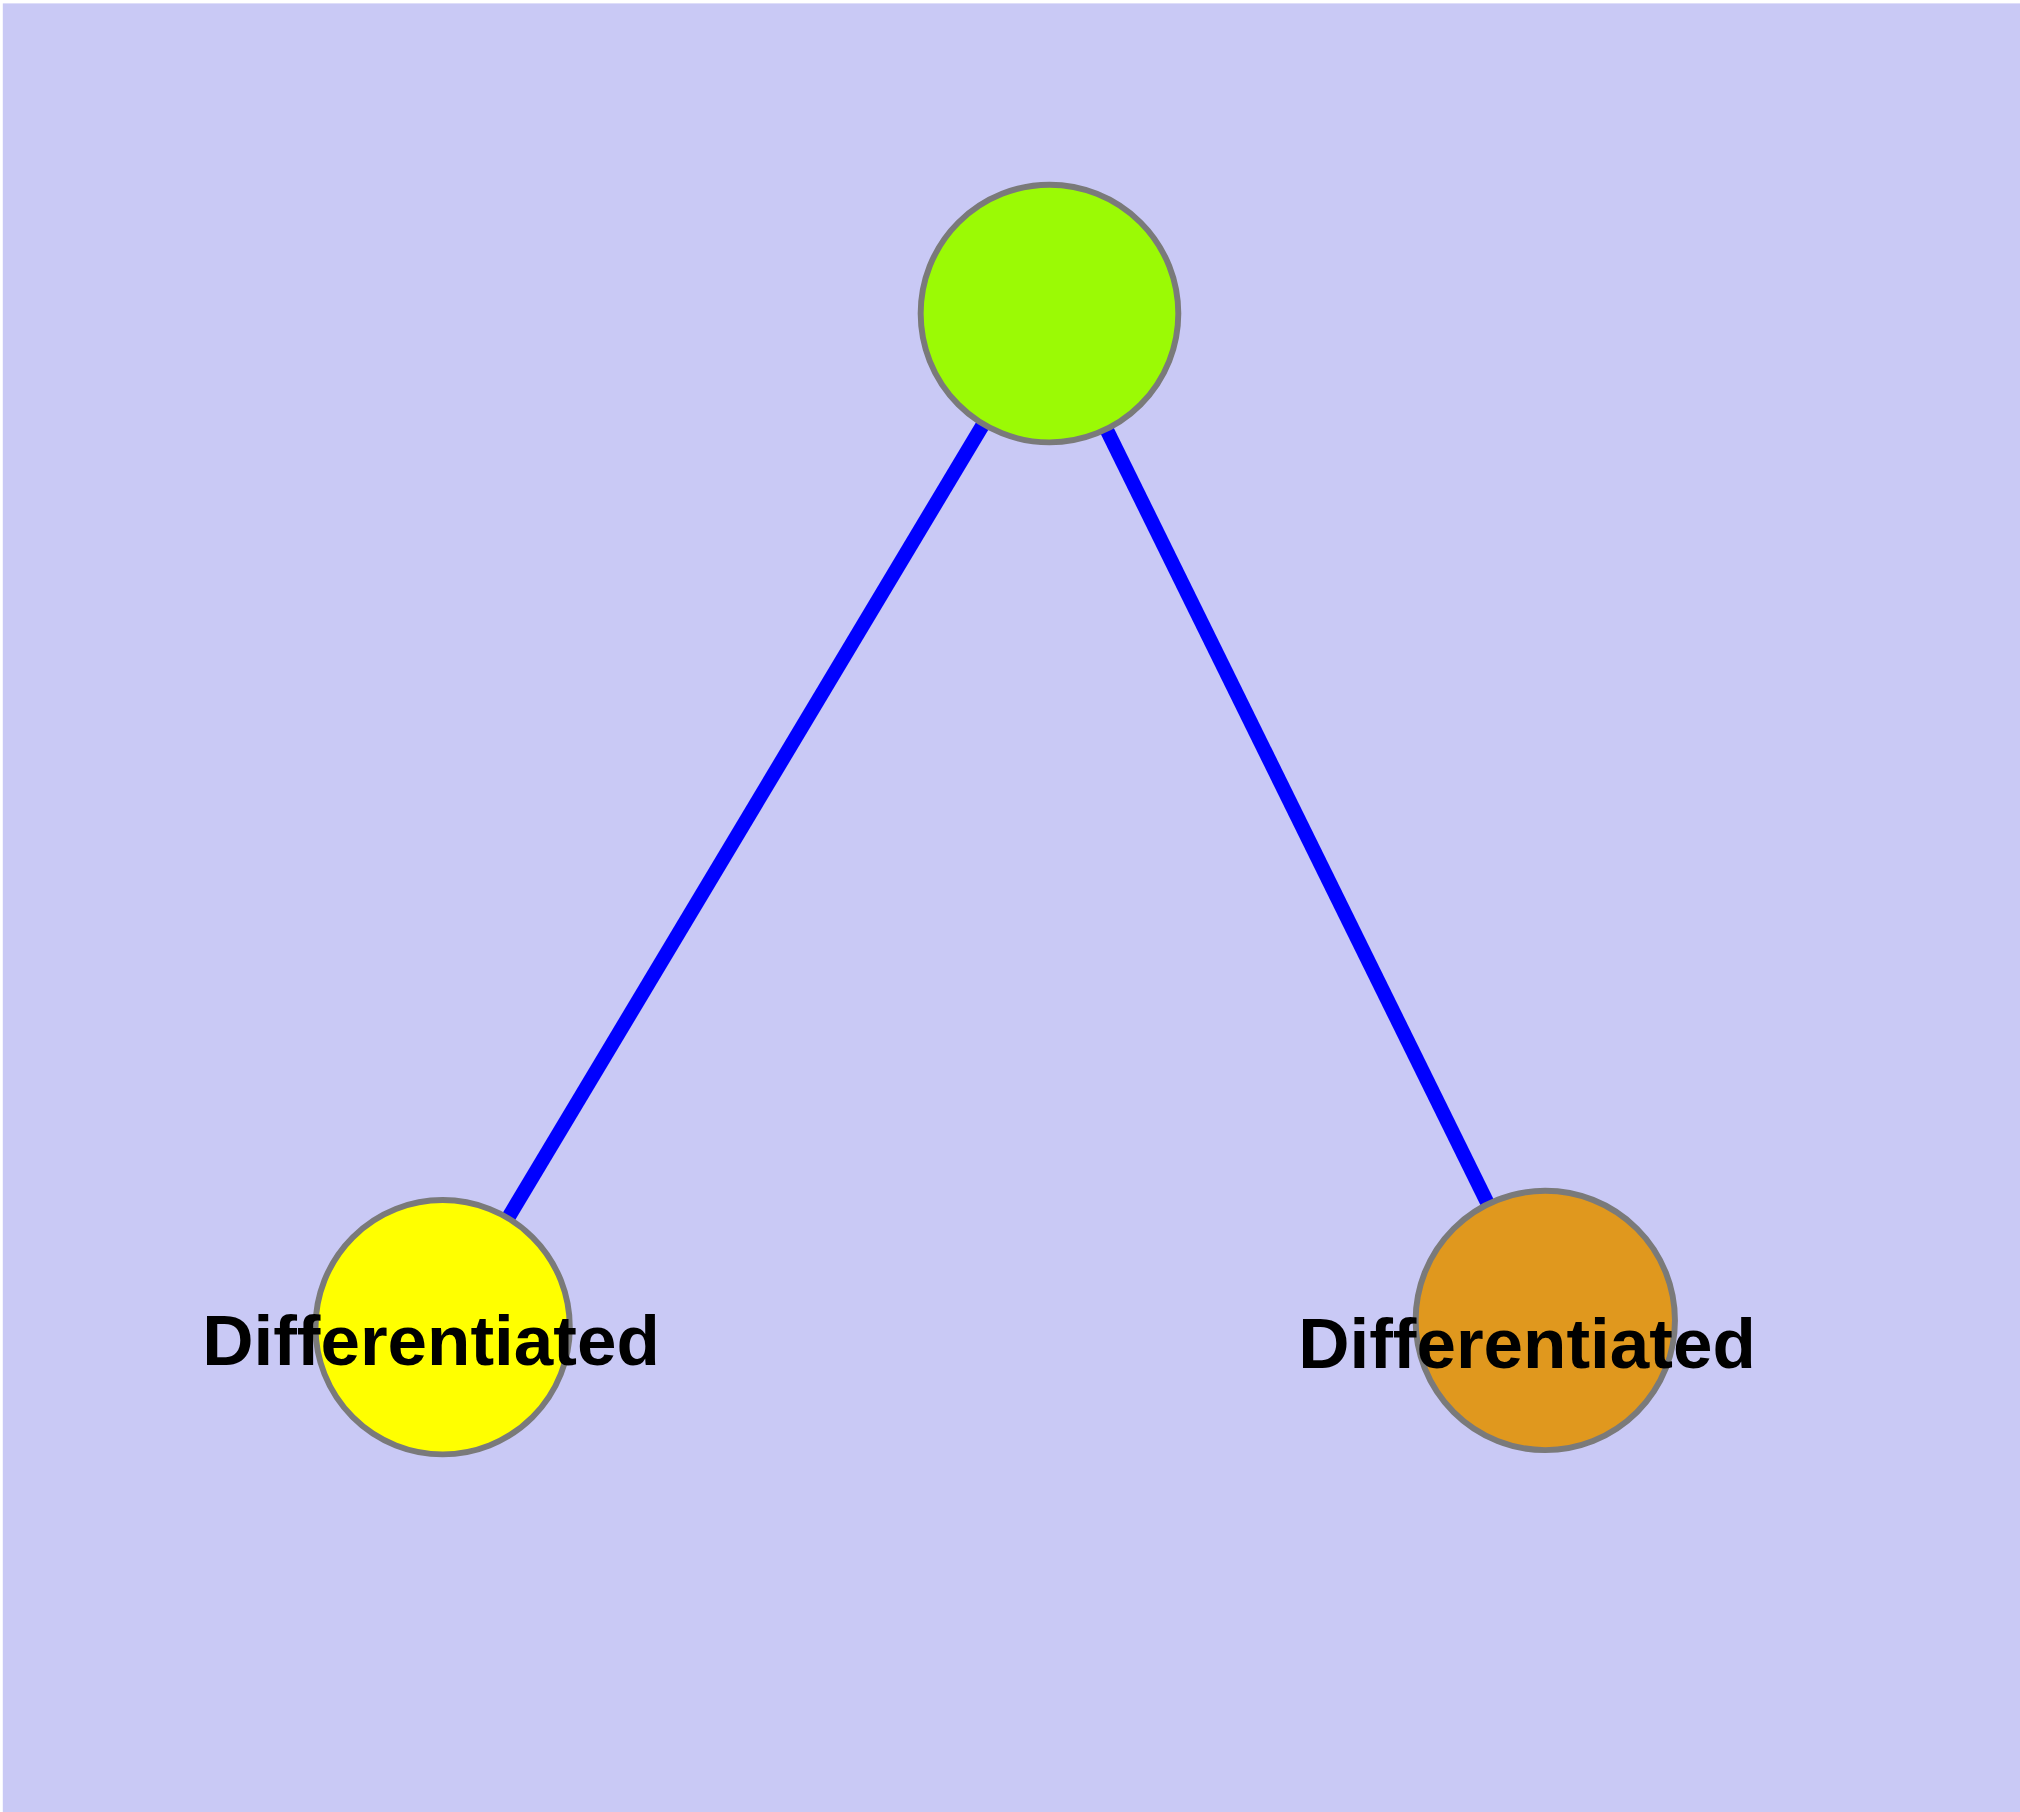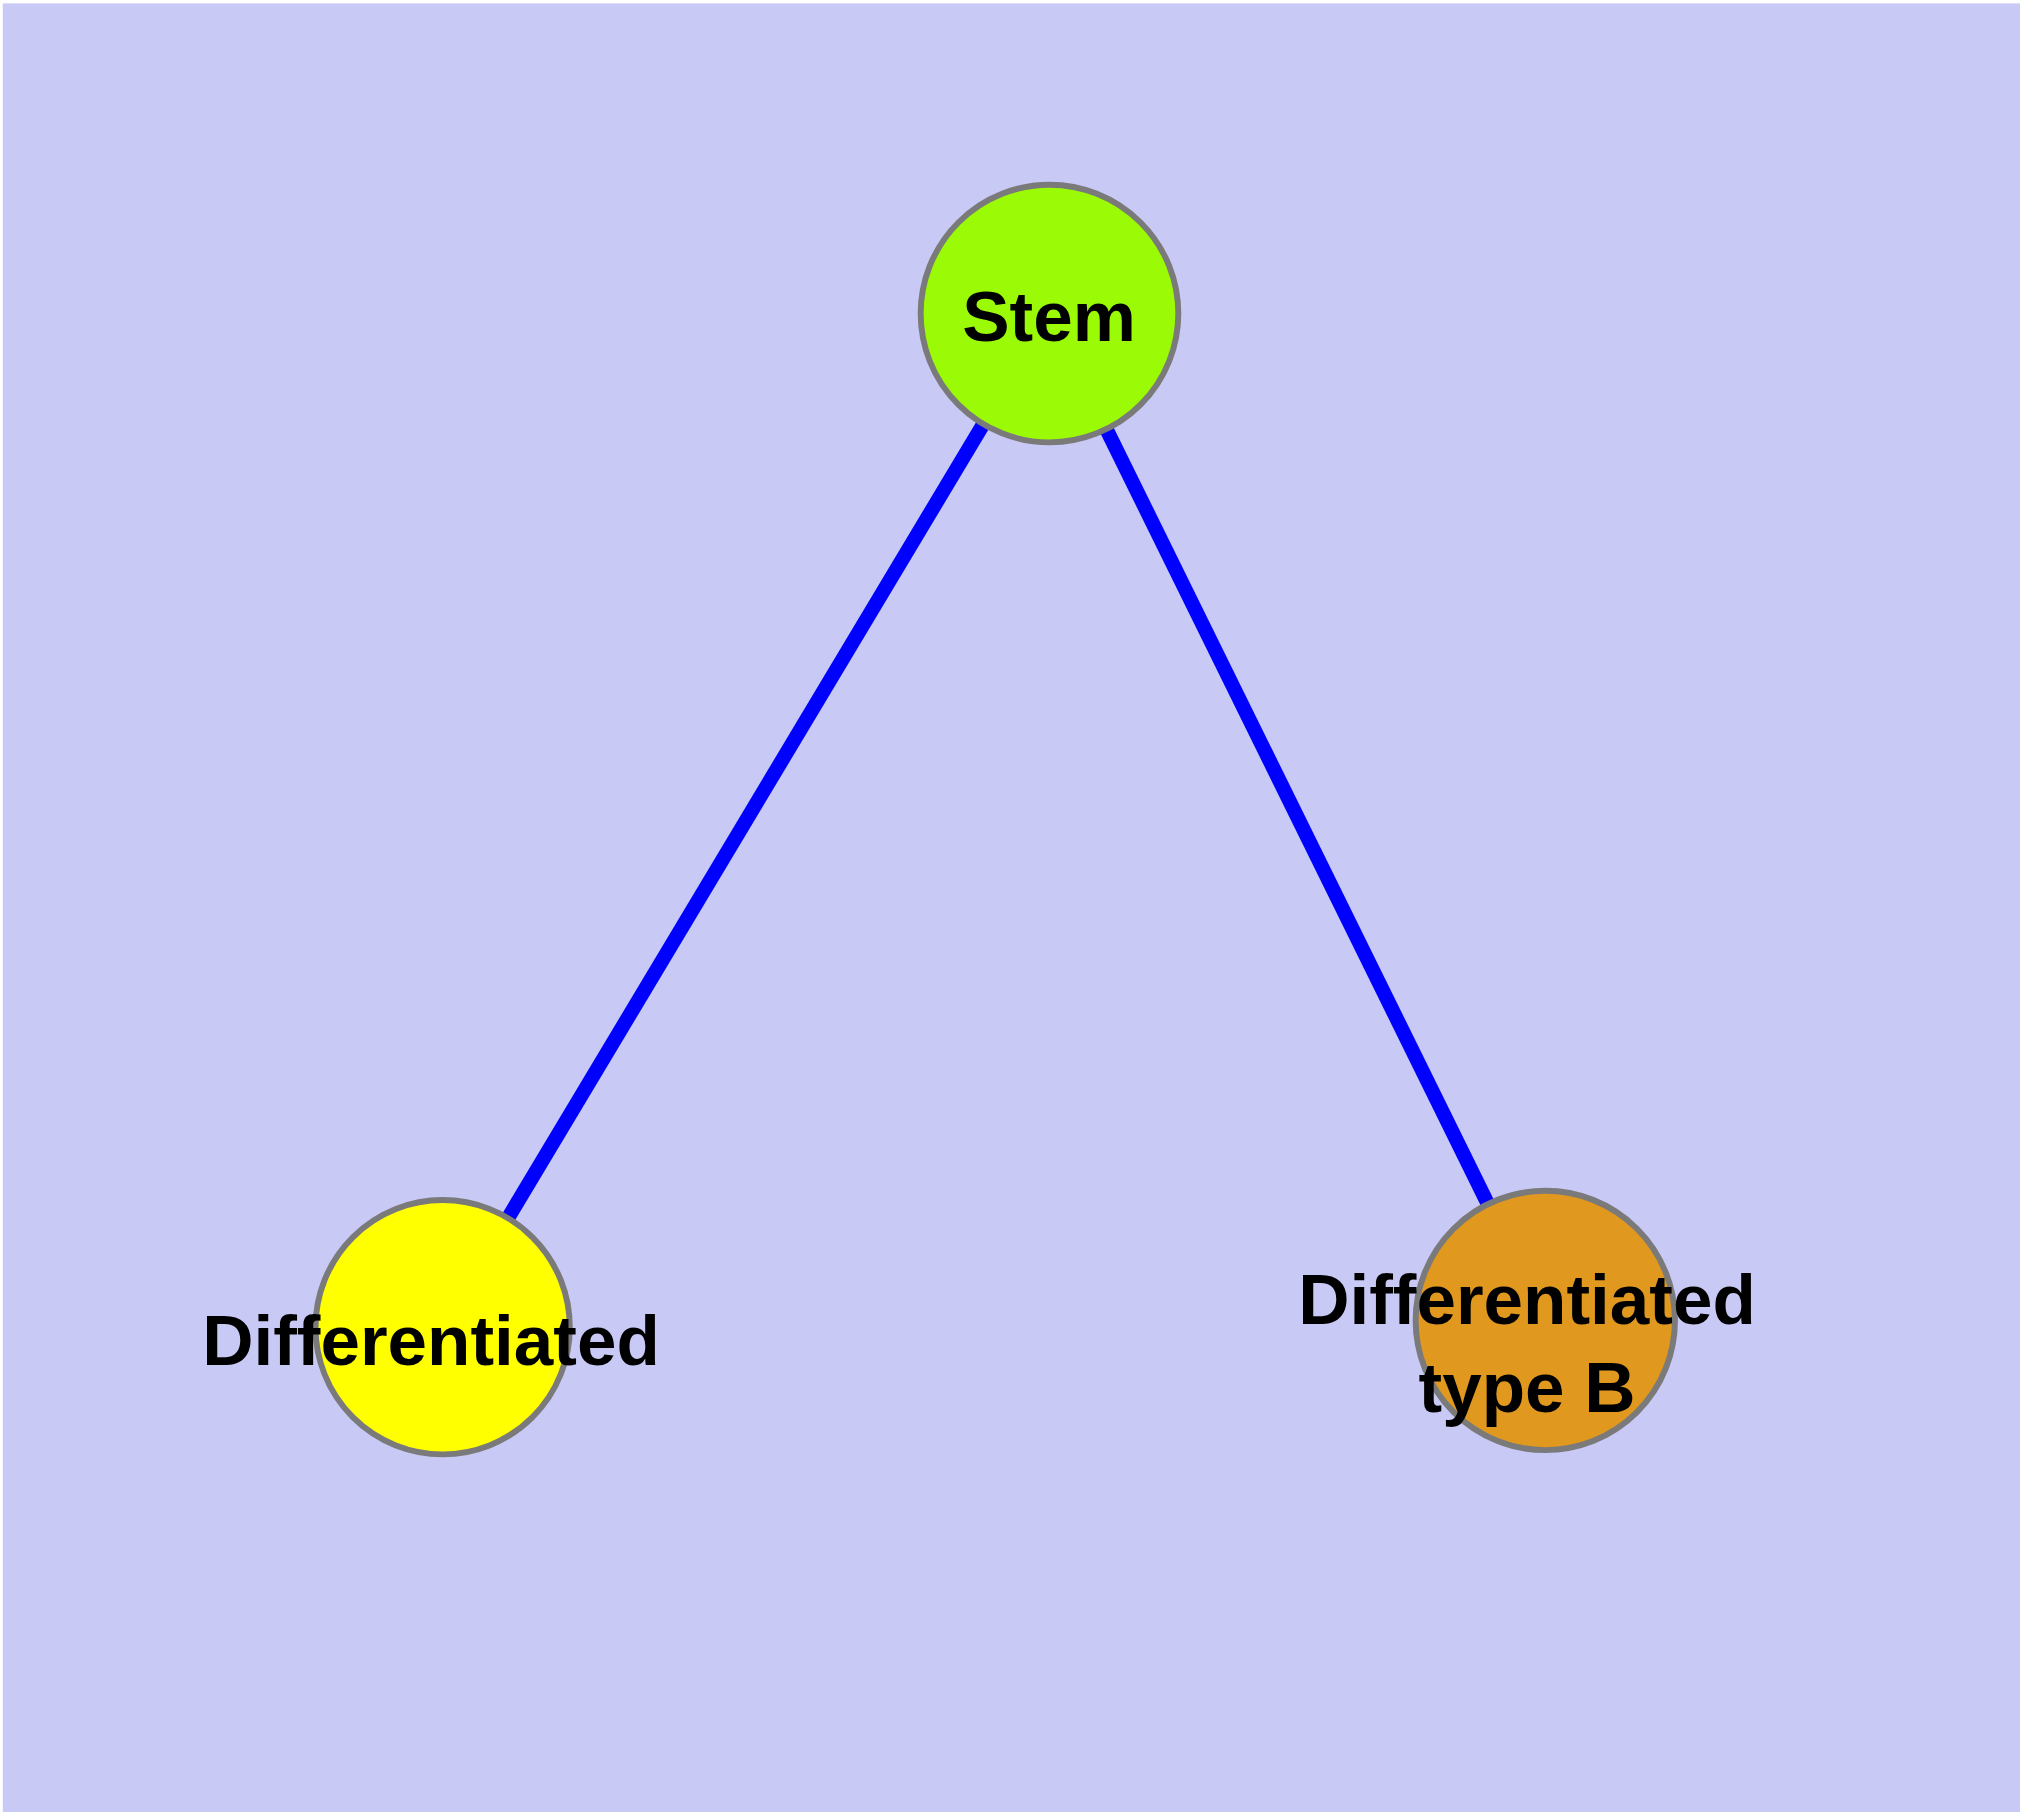--- a/index.html
+++ b/index.html
@@ -43,25 +43,23 @@
     <rect x="3" y="4" width="2381" height="2134" fill="#c9c9f5"></rect>
 
     <line x1="1238" y1="370" x2="522" y2="1566" stroke-width="17" stroke="#0000ff"></line>
     <line x1="1238" y1="370" x2="1823" y2="1558" stroke-width="17" stroke="#0000ff"></line>
 
     <circle cx="1238" cy="370" r="152" stroke-width="7" fill="#9bfa05" stroke="#7a7a7a"></circle>
     <circle cx="522" cy="1566" r="150" stroke-width="7" fill="#ffff00" stroke="#7a7a7a"></circle>
     <circle cx="1823" cy="1558" r="153" stroke-width="7" fill="#e0981e" stroke="#7a7a7a"></circle>
   </svg>
 
-  <div class="node-label" style="left:1049px; top:317px;">Stem</div>
 
   <div class="node-label" style="left:431px; top:1341px;">
     <div>Differentiated</div>
   </div>
 
   <div class="node-label" style="left:1527px; top:1344px;">
     <div>Differentiated</div>
-    <div>type B</div>
   </div>
 
 </div>
 
 
 </body></html>

